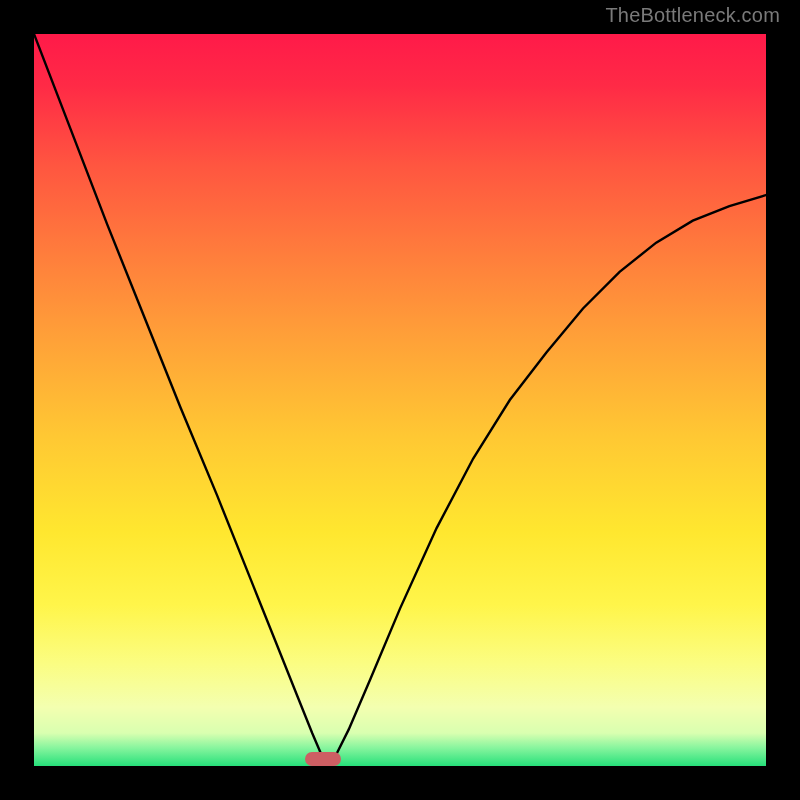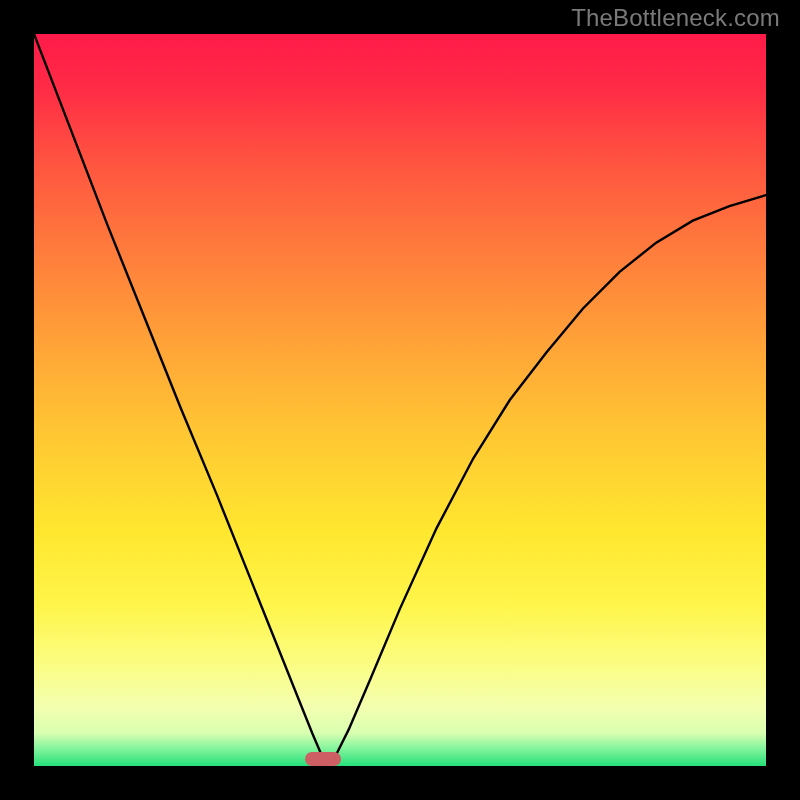--- a/index.html
+++ b/index.html
@@ -17,21 +17,21 @@
     top: 0;
     width: 800px;
     height: 800px;
     background: #000000;
   }
   .watermark {
     position: absolute;
     top: 4px;
     right: 20px;
     color: #7a7a7a;
-    font-size: 24px;
+    font-size: 20px;
     font-weight: 500;
     letter-spacing: 0.2px;
   }
   .plot {
     position: absolute;
     left: 34px;
     top: 34px;
     width: 732px;
     height: 732px;
   }

